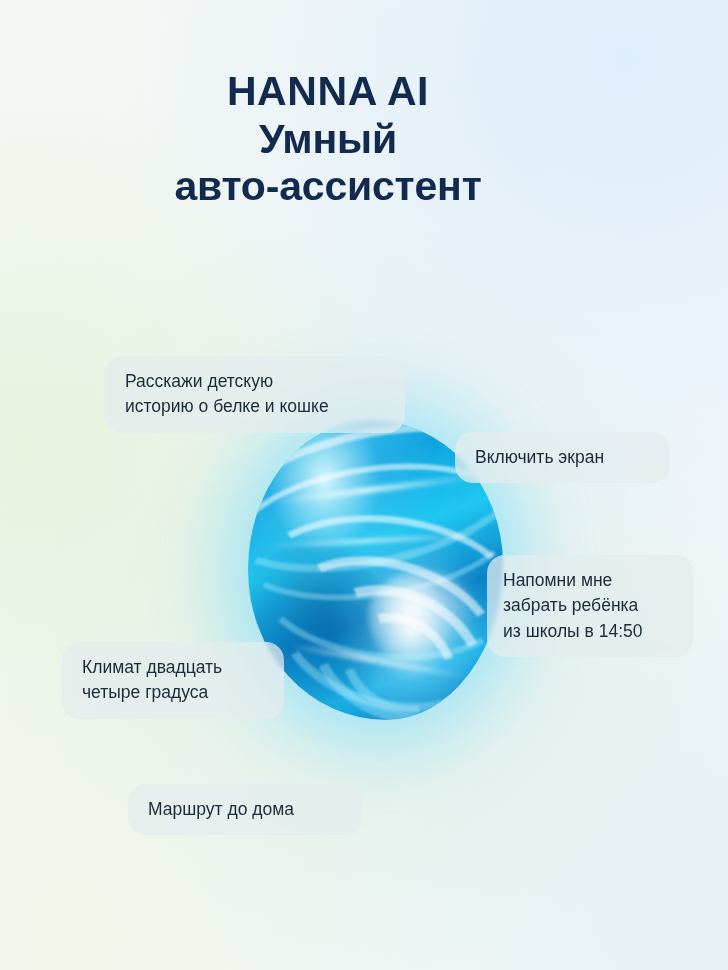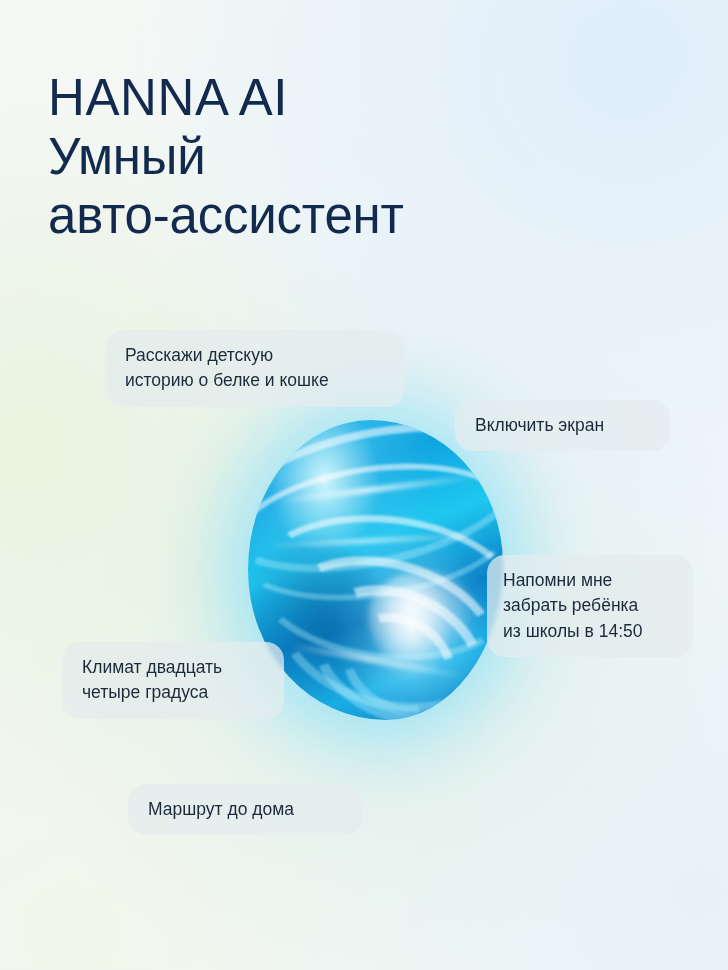--- a/index.html
+++ b/index.html
@@ -27,24 +27,25 @@
       linear-gradient(150deg, #f6f8f4 0%, #f2f7f6 30%, #f3f7fb 60%, #f7f9f7 100%);
   }
 
   
   .title {
     position: absolute;
     left: 48px;
     top: 68px;
     width: 560px;
     color: #112a4e;
-    font-size: 51px;
+    font-size: 41px;
     line-height: 1.16;
-    font-weight: normal;
+    font-weight: bold;
     letter-spacing: -0.2px;
+    text-align: center;
   }
   .title .line {
     display: block;
     white-space: nowrap;
   }
   .title .line1 { letter-spacing: 0.6px; }
 
   
   .orb-wrap {
     position: absolute;
@@ -126,22 +127,22 @@
     border-radius: 18px;
     color: #1c2b3a;
     font-size: 17.5px;
     line-height: 1.45;
     padding: 13px 20px;
     box-sizing: border-box;
     backdrop-filter: blur(2px);
   }
   .chip span { display: block; white-space: nowrap; }
 
-  .chip-story   { left: 105px; top: 330px;  width: 300px; }
-  .chip-screen  { left: 455px; top: 400px;  width: 215px; }
+  .chip-story   { left: 105px; top: 356px;  width: 300px; }
+  .chip-screen  { left: 455px; top: 432px;  width: 215px; }
   .chip-music   { left: 38px;  top: 496px;  width: 245px; }
   .chip-remind  { left: 487px; top: 555px;  width: 206px; padding-left: 16px; }
   .chip-climate { left: 62px;  top: 642px;  width: 222px; }
   .chip-route   { left: 128px; top: 784px;  width: 235px; }
   .chip-places  { left: 430px; top: 736px;  width: 230px; }
 </style>
 </head>
 <body>
 
 <div class="poster">

